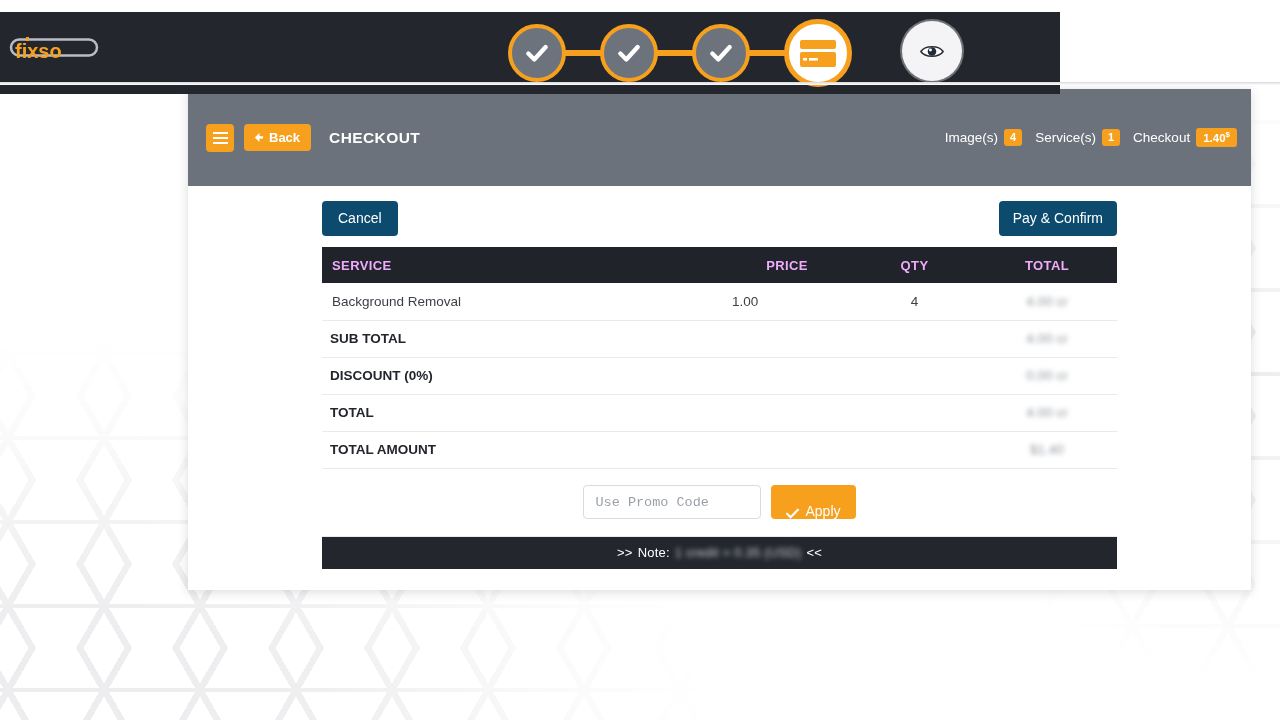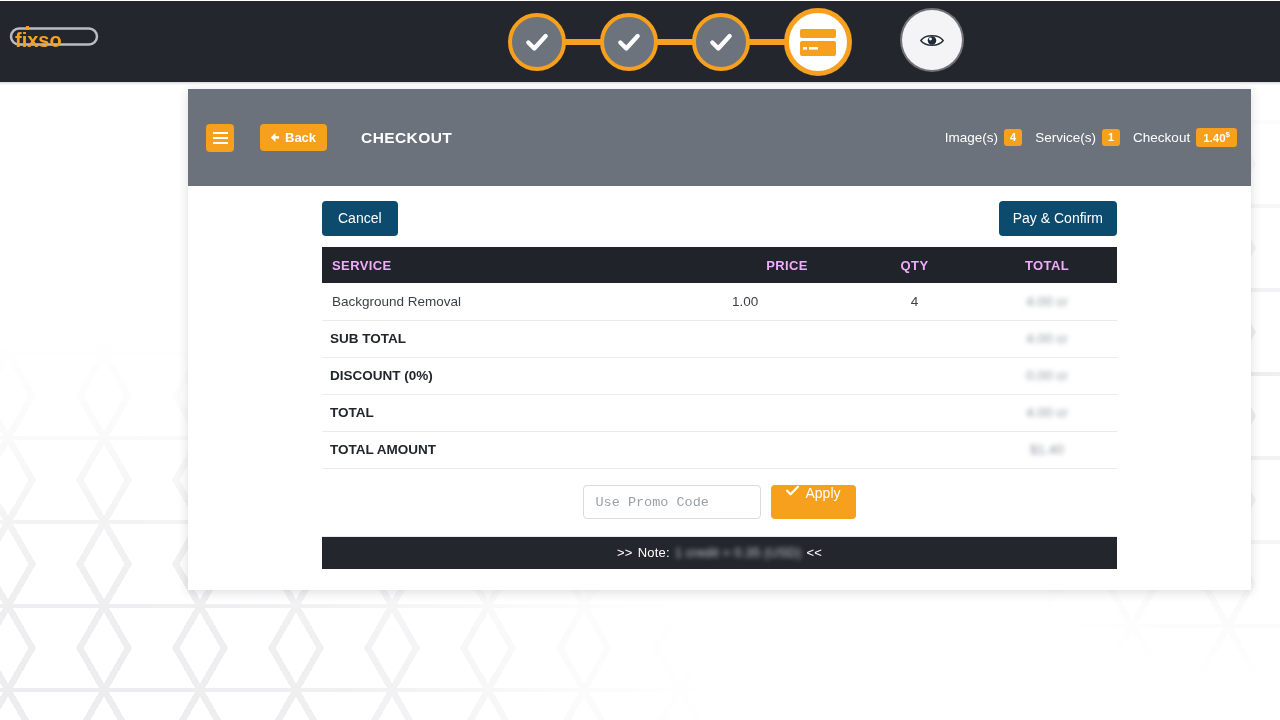--- a/index.html
+++ b/index.html
@@ -36,22 +36,22 @@
   .tri-layer.right {
     left: 700px; top: 80px;
     width: 700px; height: 620px;
     -webkit-mask-image: radial-gradient(ellipse 420px 380px at 560px 300px, rgba(0,0,0,0.9) 0%, rgba(0,0,0,0.5) 40%, rgba(0,0,0,0) 80%);
     mask-image: radial-gradient(ellipse 420px 380px at 560px 300px, rgba(0,0,0,0.9) 0%, rgba(0,0,0,0.5) 40%, rgba(0,0,0,0) 80%);
   }
 
   
   .topnav {
     position: absolute;
-    left: 0; top: 1px;
-    width: 1280px; height: 82px;
+    left: 0; top: 12px;
+    width: 1060px; height: 82px;
     background: #23272d;
     z-index: 5;
   }
   .topnav-shadow {
     position: absolute;
     left: 0; top: 82px;
     width: 1280px; height: 3px;
     background: linear-gradient(#d8d8dc, #ffffff);
     z-index: 5;
   }
@@ -124,21 +124,21 @@
   }
 
   .panel-header {
     position: relative;
     height: 97px;
     background: #6b727c;
     display: flex;
     align-items: center;
     padding: 0 14px 0 18px;
   }
-  .hdr-left { display: flex; align-items: center; gap: 26px; }
+  .hdr-left { display: flex; align-items: center; gap: 10px; }
   .btn-hamburger {
     width: 28px; height: 28px;
     background: #f6a01e;
     border: none;
     border-radius: 4px;
     display: flex;
     align-items: center;
     justify-content: center;
     cursor: pointer;
     padding: 0;
@@ -292,21 +292,21 @@
   .promo-input::placeholder { color: #9aa0a8; }
   .btn-apply {
     height: 34px;
     background: #f6a01e;
     border: none;
     border-radius: 4px;
     color: #ffffff;
     font-size: 14px;
     padding: 0 15px;
     display: flex;
-    align-items: flex-start;
+    align-items: flex-end;
     gap: 6px;
     cursor: pointer;
     font-family: "Liberation Sans", sans-serif;
   }
   .apply-check { width: 13px; height: 11px; display: block; }
 
   .note-bar {
     width: 795px;
     height: 32px;
     background: #23272d;

